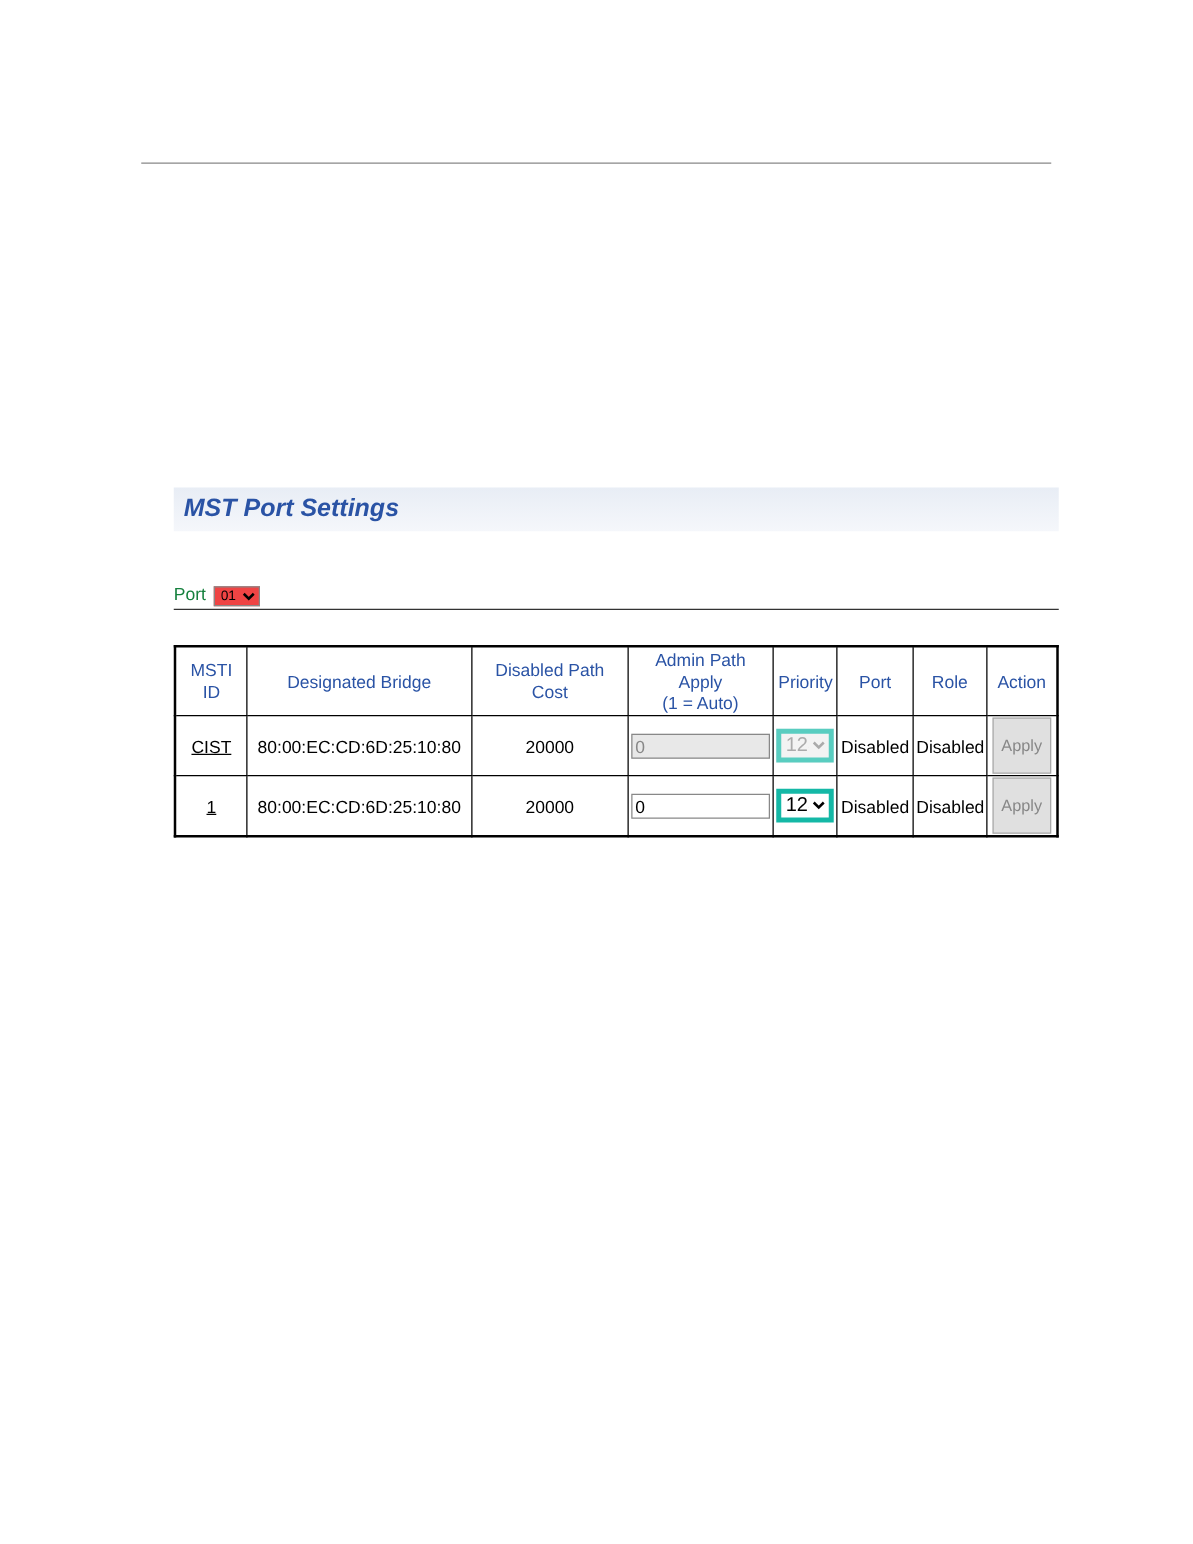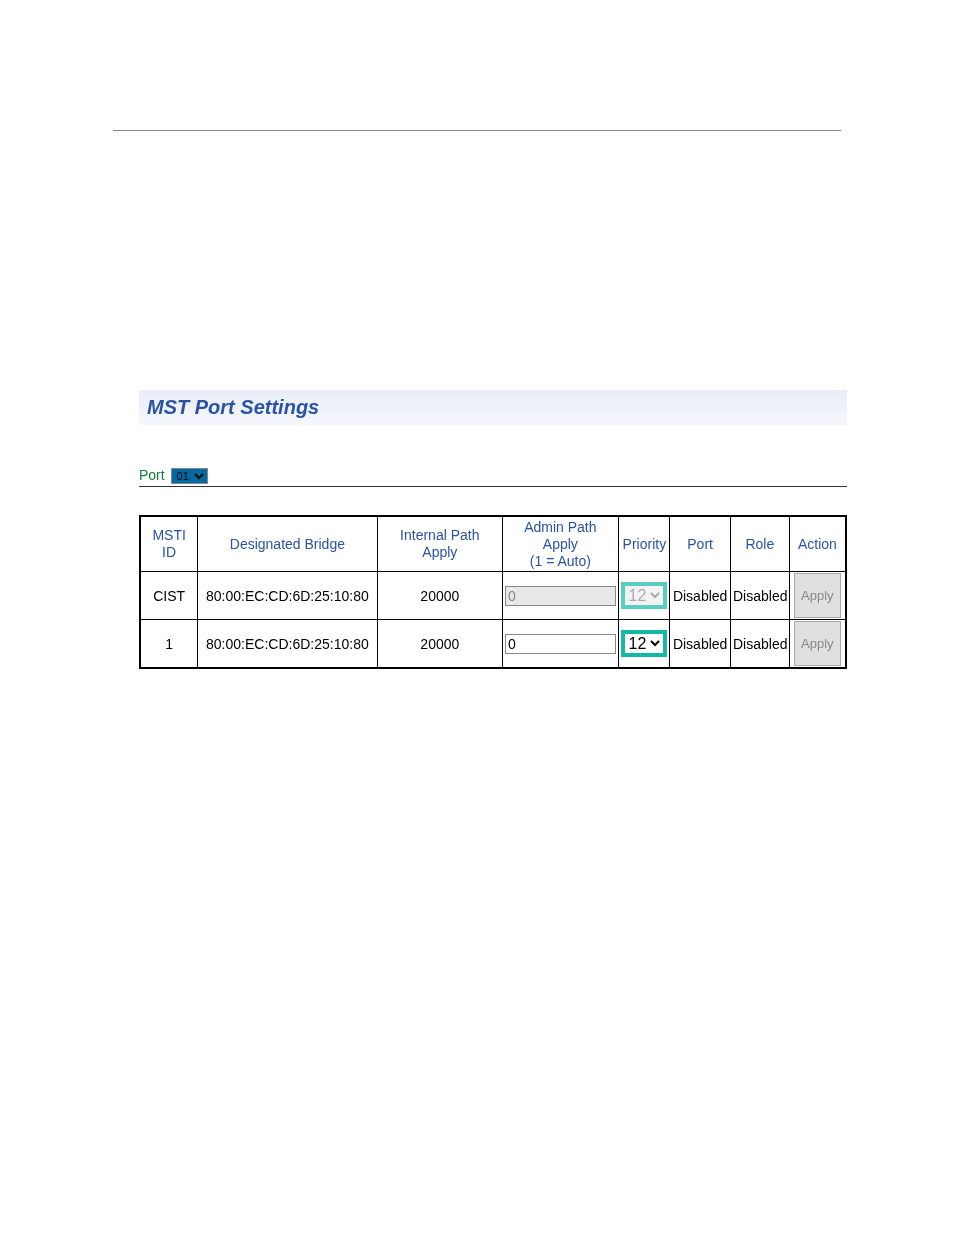--- a/index.html
+++ b/index.html
@@ -42,21 +42,21 @@
       padding-bottom: 2px;
       font-size: 14px;
     }
     .port-label {
       color: #15803d;
       margin-right: 2px;
     }
     .port-select {
       font-size: 11px;
       border: 1px solid #888;
-      background: #0369a1;
+      background: #ef4444;
       padding: 0 1px;
       font-family: Arial, Helvetica, sans-serif;
     }
     .data-table {
       margin-top: 28px;
       border-collapse: collapse;
       width: 100%;
       table-layout: fixed;
       border: 2px solid #000;
     }
@@ -81,20 +81,21 @@
     .col-msti { width: 57px; }
     .col-bridge { width: 177px; }
     .col-internal { width: 124px; }
     .col-admin { width: 114px; }
     .col-priority { width: 51px; }
     .col-state { width: 60px; }
     .col-role { width: 58px; }
     .col-action { width: 56px; }
     .msti-val {
       color: #2a53a5;
+      text-decoration: underline;
     }
     .admin-input {
       width: 100%;
       border: 1px solid #888;
       font-size: 14px;
       padding: 1px 2px;
       font-family: Arial, Helvetica, sans-serif;
       background: #fff;
     }
     .admin-input.disabled-input {
@@ -149,21 +150,21 @@
       <col class="col-admin">
       <col class="col-priority">
       <col class="col-state">
       <col class="col-role">
       <col class="col-action">
     </colgroup>
     <thead>
       <tr>
         <th>MSTI ID</th>
         <th>Designated Bridge</th>
-        <th>Internal Path Apply</th>
+        <th>Disabled Path Cost</th>
         <th>
           <span>Admin Path Apply</span><br>
           <span>(1 = Auto)</span>
         </th>
         <th>Priority</th>
         <th>Port</th>
         <th>Role</th>
         <th>Action</th>
       </tr>
     </thead>

